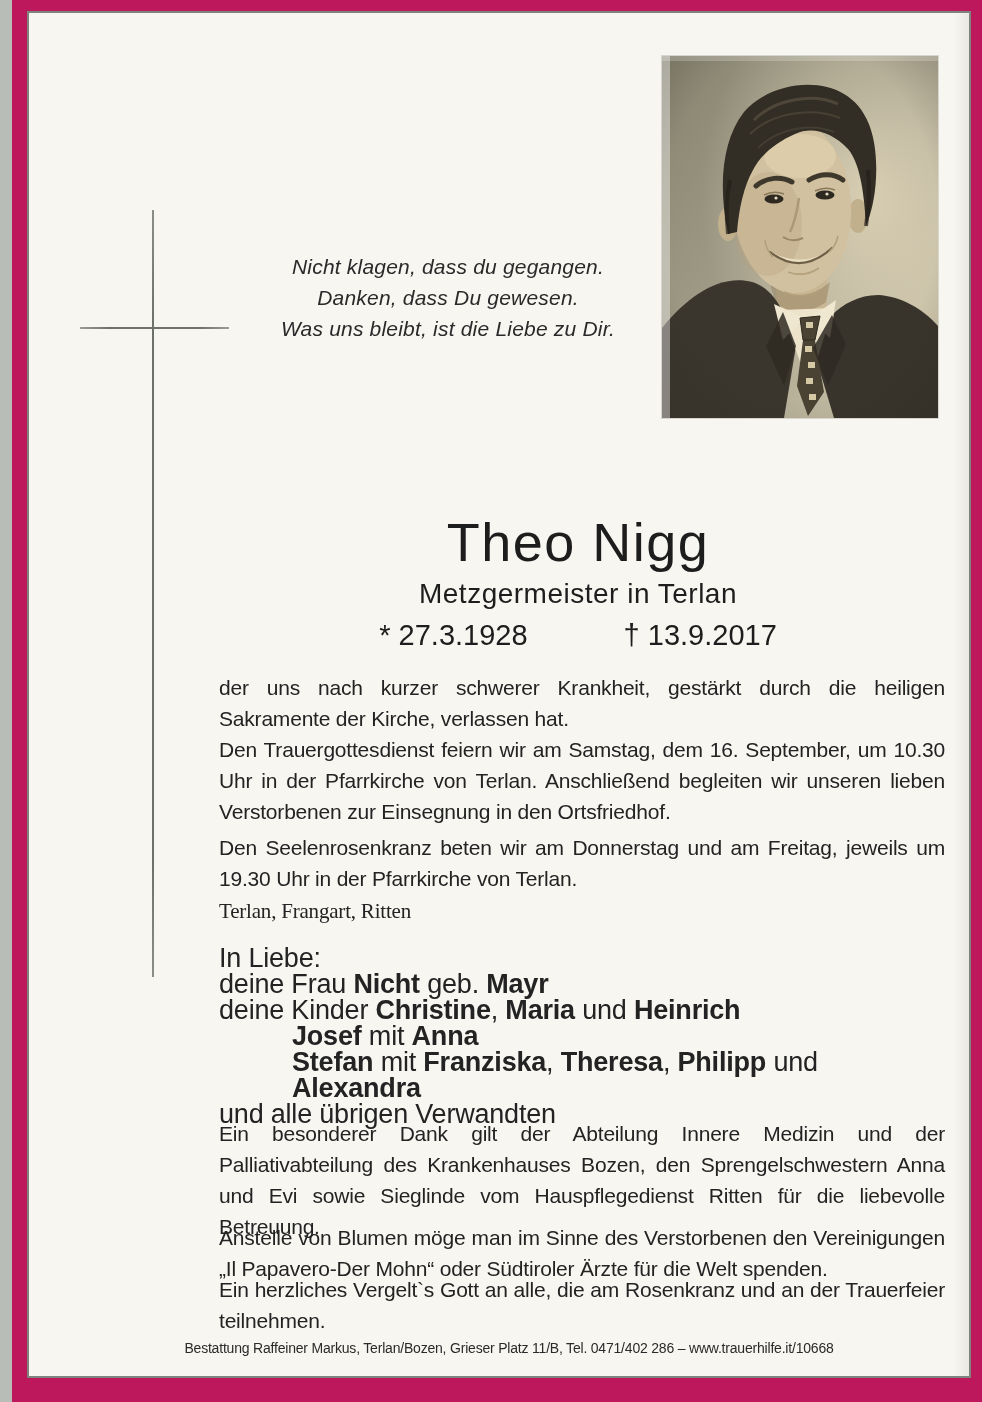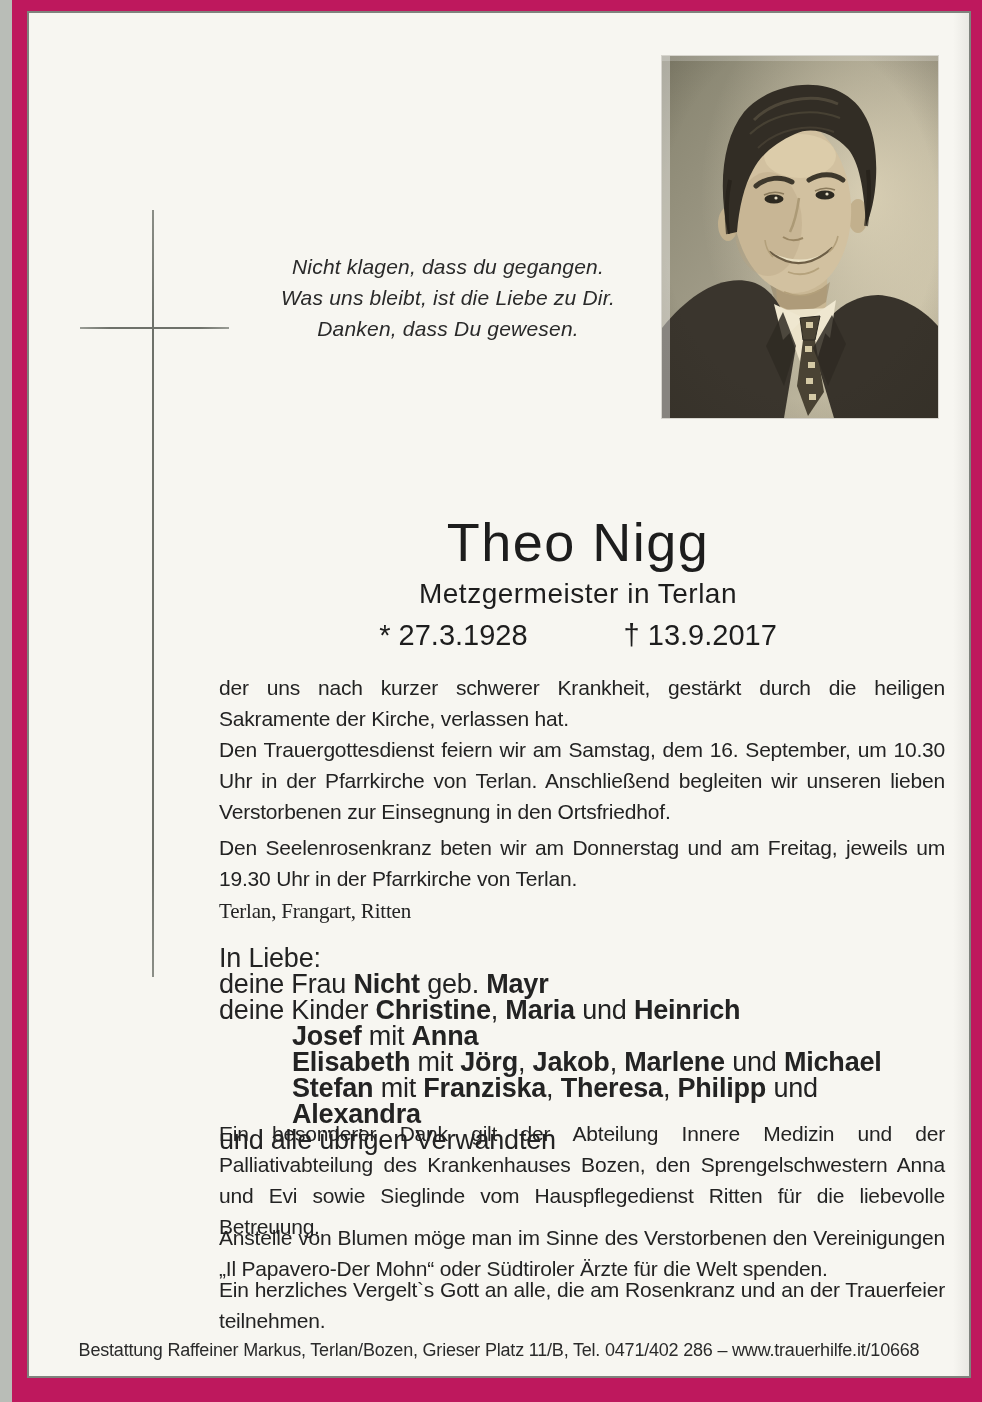--- a/index.html
+++ b/index.html
@@ -58,38 +58,38 @@
     font-size:27px; line-height:26px; letter-spacing:-0.2px; color:#232323; }
   .family-line.indent { padding-left:73px; }
   .family .b, .family-line .b { font-weight:bold; }
 
   .p-thanks    { top:1105px; }
   .p-donations { top:1209px; }
   .p-gratitude { top:1261px; }
 
   .footer {
     position:absolute; left:0; top:1327px; width:100%;
-    text-align:center; font-size:18px; letter-spacing:-0.2px; color:#2a2a2a;
+    text-align:center; font-size:14px; letter-spacing:-0.2px; color:#2a2a2a;padding-left:10px;
   }
 </style>
 </head>
 <body>
 
 <div class="page">
   <div class="card">
 
     <div>
       <div class="cross-v"></div>
       <div class="cross-h"></div>
     </div>
 
     <div class="epitaph">
         <div>Nicht klagen, dass du gegangen.</div>
+        <div>Danken, dass Du gewesen.</div>
         <div>Was uns bleibt, ist die Liebe zu Dir.</div>
-        <div>Danken, dass Du gewesen.</div>
       </div>
 
     <div class="photo">
       <svg viewBox="0 0 276 362" preserveAspectRatio="none">
         <defs>
           <linearGradient id="pbg" x1="0" y1="0" x2="1" y2="1">
             <stop offset="0" stop-color="#86836f"></stop>
             <stop offset="0.45" stop-color="#a19c88"></stop>
             <stop offset="1" stop-color="#d4cbb0"></stop>
           </linearGradient>
@@ -192,21 +192,20 @@
     <p class="col para p-funeral">Den Trauergottesdienst feiern wir am Samstag, dem 16. September, um 10.30 Uhr in der Pfarrkirche von Terlan. Anschließend begleiten wir unseren lieben Verstorbenen zur Einsegnung in den Ortsfriedhof.</p>
     <p class="col para p-rosary">Den Seelenrosenkranz beten wir am Donnerstag und am Freitag, jeweils um 19.30 Uhr in der Pfarrkirche von Terlan.</p>
     <p class="col line p-places">Terlan, Frangart, Ritten</p>
 
     <div class="family">
       <div>In Liebe:</div>
       <div id="family-lines">
           <div class="family-line"><span>deine Frau </span><span class="b">Nicht</span><span> geb. </span><span class="b">Mayr</span></div>
           <div class="family-line"><span>deine Kinder </span><span class="b">Christine</span><span>, </span><span class="b">Maria</span><span> und </span><span class="b">Heinrich</span></div>
           <div class="family-line indent"><span class="b">Josef</span><span> mit </span><span class="b">Anna</span></div>
-          <div class="family-line indent"><span class="b">Elisabeth</span><span> mit </span><span class="b">Jörg</span><span>, </span><span class="b">Jakob</span><span>, </span><span class="b">Marlene</span><span> und </span><span class="b">Michael</span></div>
           <div class="family-line indent"><span class="b">Stefan</span><span> mit </span><span class="b">Franziska</span><span>, </span><span class="b">Theresa</span><span>, </span><span class="b">Philipp</span><span> und </span><span class="b">Alexandra</span></div>
         </div>
       <div>und alle übrigen Verwandten</div>
     </div>
 
     <p class="col para p-thanks">Ein besonderer Dank gilt der Abteilung Innere Medizin und der Palliativabteilung des Krankenhauses Bozen, den Sprengelschwestern Anna und Evi sowie Sieglinde vom Hauspflegedienst Ritten für die liebevolle Betreuung.</p>
     <p class="col para p-donations">Anstelle von Blumen möge man im Sinne des Verstorbenen den Vereinigungen „Il Papavero-Der Mohn“ oder Südtiroler Ärzte für die Welt spenden.</p>
     <p class="col para p-gratitude">Ein herzliches Vergelt`s Gott an alle, die am Rosenkranz und an der Trauerfeier teilnehmen.</p>
 
     <div class="footer">Bestattung Raffeiner Markus, Terlan/Bozen, Grieser Platz 11/B, Tel. 0471/402 286 – www.trauerhilfe.it/10668</div>

